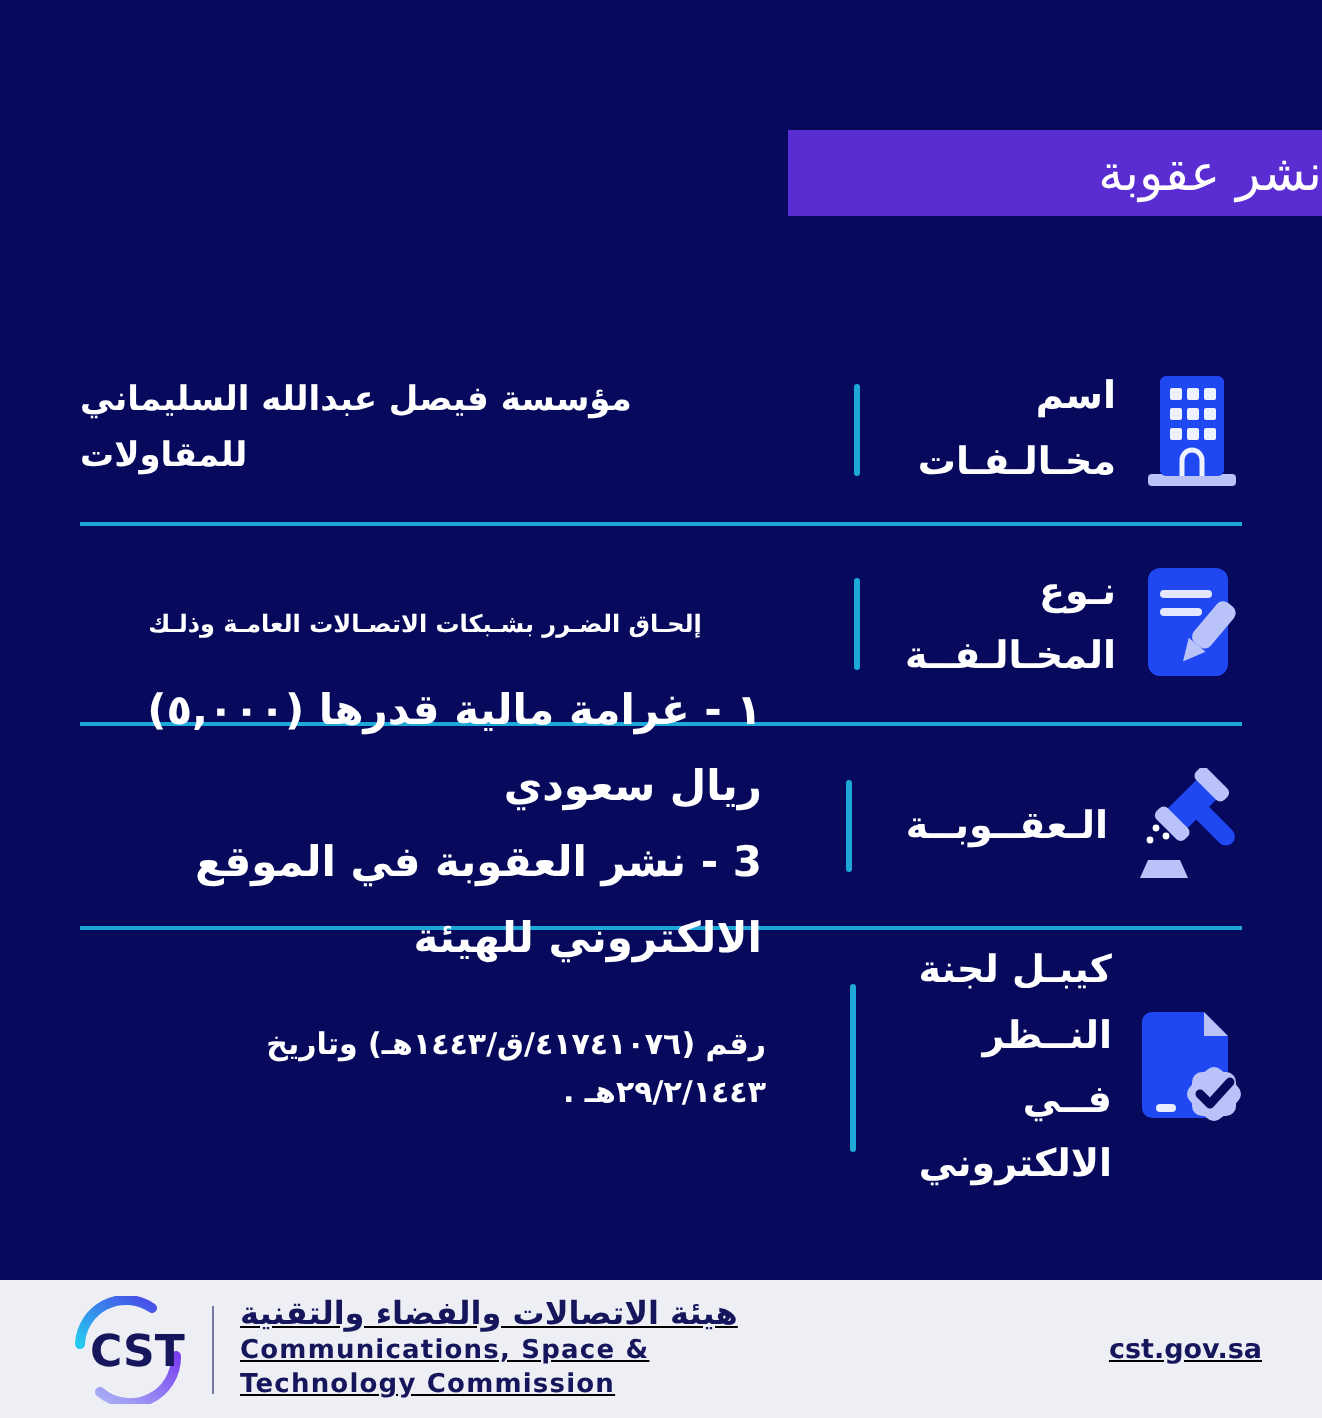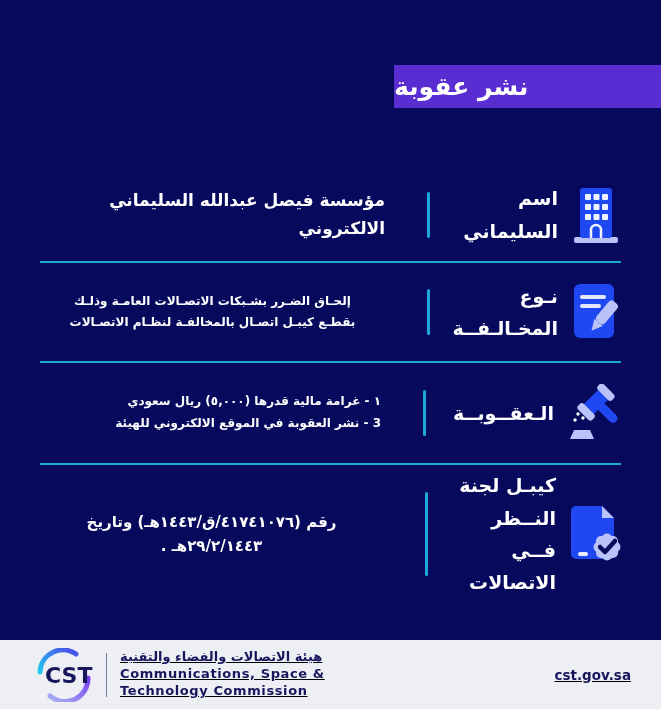--- a/index.html
+++ b/index.html
@@ -5,47 +5,47 @@
   html,body{margin:0;padding:0;}
   body{
     width:661px;height:709px;position:relative;overflow:hidden;
     background:#06095c;
     font-family:"DejaVu Sans", sans-serif;
     direction:rtl;
   }
   .banner{
     position:absolute;top:65px;right:0;width:267px;height:43px;
     background:#5a2dd3;color:#fff;
-    display:flex;align-items:center;justify-content:flex-end;
-    font-size:25px;font-weight:bold;
+    display:flex;align-items:center;justify-content:flex-start;
+    font-size:25px;font-weight:normal;
   }
   .rows{position:absolute;top:168px;left:0;right:0;}
   .row{display:flex;align-items:center;padding:0 39px 0 40px;box-sizing:border-box;}
   .row-1{height:93px}.row-2{height:98px}.row-3{height:100px}.row-4{height:138px}
   .icon-wrap{flex:0 0 52px;display:flex;justify-content:center;align-items:center;}
   .label{
     flex:0 0 120px;margin-inline-start:12px;color:#fff;font-weight:bold;
     font-size:19px;text-align:right;line-height:1.7;
   }
   .vbar{flex:0 0 3px;width:3px;height:46px;background:#1da9d8;border-radius:2px;margin-inline-start:8px;}
   .row-4 .vbar{height:84px;}
   .content{flex:1;color:#fff;font-weight:bold;margin-inline-start:42px;}
-  .row-1 .content{text-align:right;font-size:17px;line-height:1.6;}
+  .row-1 .content{text-align:left;font-size:17px;line-height:1.6;}
   .row-2 .content{text-align:center;font-size:12px;line-height:1.75;}
-  .row-3 .content{text-align:right;font-size:12px;line-height:1.8;}
-  .row-4 .content{text-align:center;font-size:15px;line-height:1.6;}
+  .row-3 .content{text-align:right;font-size:21px;line-height:1.8;}
+  .row-4 .content{text-align:right;font-size:15px;line-height:1.6;}
   .divider{height:2px;background:#1da9d8;margin:0 40px;}
   .footer{
     position:absolute;bottom:0;left:0;right:0;height:69px;background:#eeeff4;
     direction:ltr;display:flex;align-items:center;
     padding:0 30px 0 36px;box-sizing:border-box;text-decoration:underline;
   }
   .logo-rule{width:1px;height:44px;background:#16165c;opacity:.55;margin:0 13px 0 12px;}
   .org{display:flex;flex-direction:column;justify-content:center;}
-  .org-ar{font-size:13px;font-weight:bold;color:#16165c;direction:rtl;text-align:left;line-height:1.3;}
+  .org-ar{font-size:16px;font-weight:bold;color:#16165c;direction:rtl;text-align:left;line-height:1.3;}
   .org-en{font-size:13px;font-weight:bold;color:#16165c;letter-spacing:.6px;line-height:1.3;}
   .website{margin-left:auto;font-size:13.5px;font-weight:bold;color:#16165c;text-decoration:none;}
 </style>
 </head>
 <body>
 
 <div class="banner">
   <span>نشر عقوبة</span>
 </div>
 
@@ -63,46 +63,45 @@
           <rect x="13" y="18" width="6" height="6" rx="1"></rect>
             <rect x="21.5" y="18" width="6" height="6" rx="1"></rect>
             <rect x="30" y="18" width="6" height="6" rx="1"></rect>
           <rect x="13" y="28" width="6" height="6" rx="1"></rect>
             <rect x="21.5" y="28" width="6" height="6" rx="1"></rect>
             <rect x="30" y="28" width="6" height="6" rx="1"></rect>
         </g>
         <path d="M19 52 v-8 a5 5 0 0 1 10 0 v8" fill="none" stroke="#eef1ff" stroke-width="2.5"></path>
       </svg>
     </div>
-    <div class="label">اسم السليماني</div>
+    <div class="label">اسم مخـالـفـات</div>
     <div class="vbar"></div>
     <div class="content">
       <div>مؤسسة فيصل عبدالله السليماني</div>
-      <div>الالكتروني</div>
+      <div>للمقاولات</div>
     </div>
   </div>
   <div class="divider"></div>
 
   <div class="row row-2">
     <div class="icon-wrap">
       <svg width="50" height="60" viewBox="0 0 50 60">
         <rect x="3" y="2" width="40" height="54" rx="6" fill="#1f47f2"></rect>
         <line x1="11" y1="15" x2="33" y2="15" stroke="#e3e8ff" stroke-width="4" stroke-linecap="round"></line>
         <line x1="11" y1="24" x2="28" y2="24" stroke="#e3e8ff" stroke-width="4" stroke-linecap="round"></line>
         <g transform="translate(43 22) rotate(40)">
           <rect x="-5.5" y="-2" width="11" height="26" rx="4" fill="#b9c3fa"></rect>
           <path d="M-5.5 24 L0 35 L5.5 24 Z" fill="#b9c3fa"></path>
         </g>
       </svg>
     </div>
     <div class="label">نـوع المخـالـفــة</div>
     <div class="vbar"></div>
     <div class="content">
       <div>إلحـاق الضـرر بشـبكات الاتصـالات العامـة وذلـك</div>
-      <div>بقطـع كيبـل اتصـال بالمخالفـة لنظـام الاتصـالات</div>
     </div>
   </div>
   <div class="divider"></div>
 
   <div class="row row-3">
     <div class="icon-wrap">
       <svg width="56" height="58" viewBox="0 0 56 58">
         <g transform="rotate(45 30 18)">
           <rect x="23" y="2" width="14" height="30" rx="4" fill="#1f47f2"></rect>
           <rect x="20" y="0" width="20" height="8" rx="3" fill="#b9c3fa"></rect>
@@ -133,21 +132,21 @@
         <g>
           <rect x="28" y="32" width="22" height="22" rx="5" fill="#b9c3fa"></rect>
           <rect x="28" y="32" width="22" height="22" rx="5" fill="#b9c3fa" transform="rotate(45 39 43)"></rect>
           <circle cx="39" cy="43" r="12" fill="#b9c3fa"></circle>
           <path d="M32 43 l5 5 l10 -11" stroke="#06095c" stroke-width="4.5" fill="none" stroke-linecap="round" stroke-linejoin="round"></path>
         </g>
       </svg>
     </div>
     <div class="label">
       <div>كيبـل لجنة النــظر</div>
-      <div>فــي الاتصالات</div>
+      <div>فــي الالكتروني</div>
     </div>
     <div class="vbar"></div>
     <div class="content">
       <div>رقم (٤١٧٤١٠٧٦/ق/١٤٤٣هـ) وتاريخ ٢٩/٢/١٤٤٣هـ .</div>
     </div>
   </div>
 
 </div>
 
 <div class="footer">

